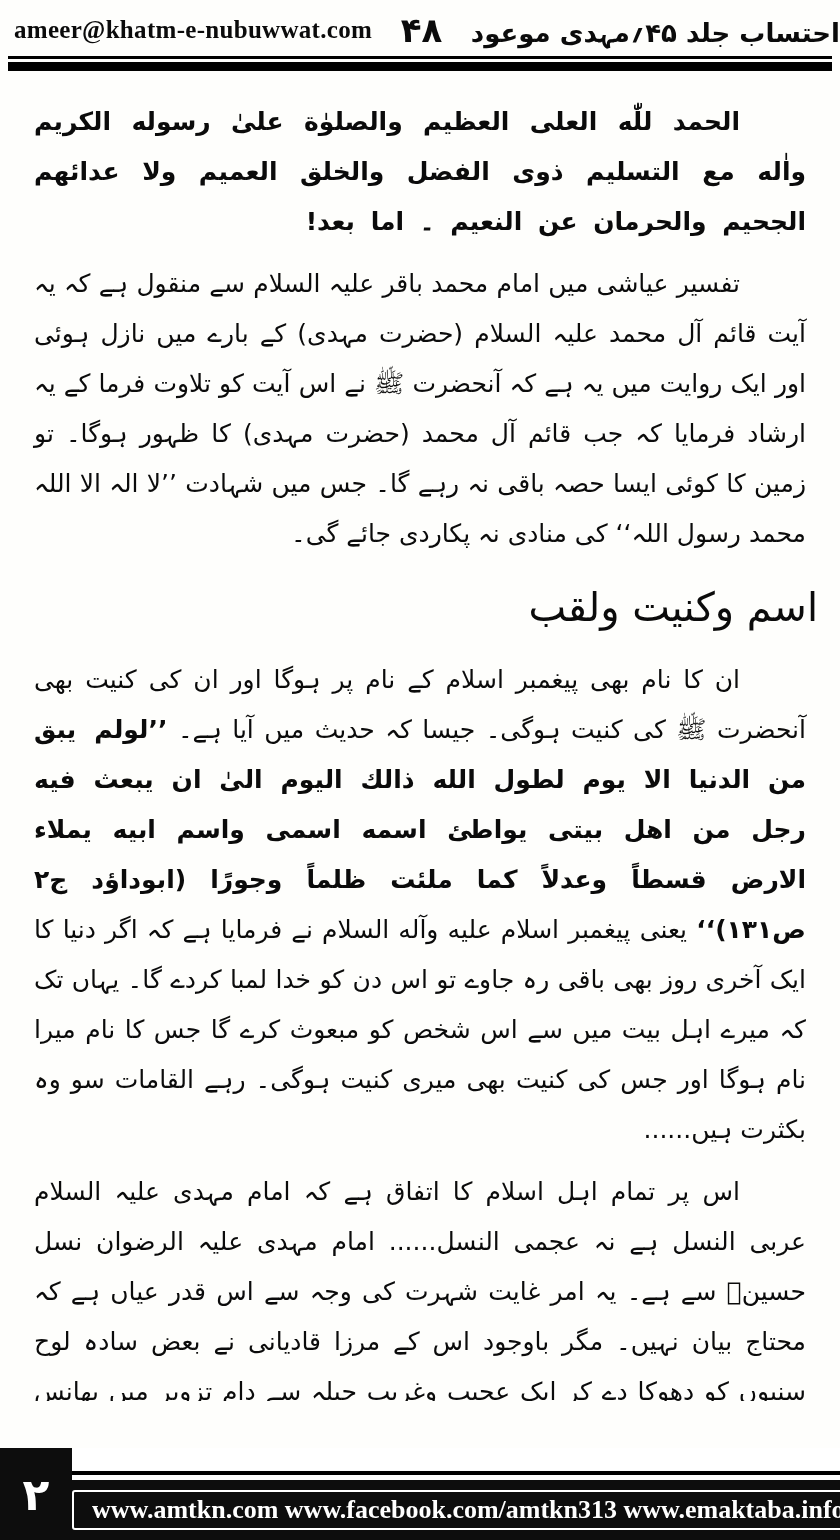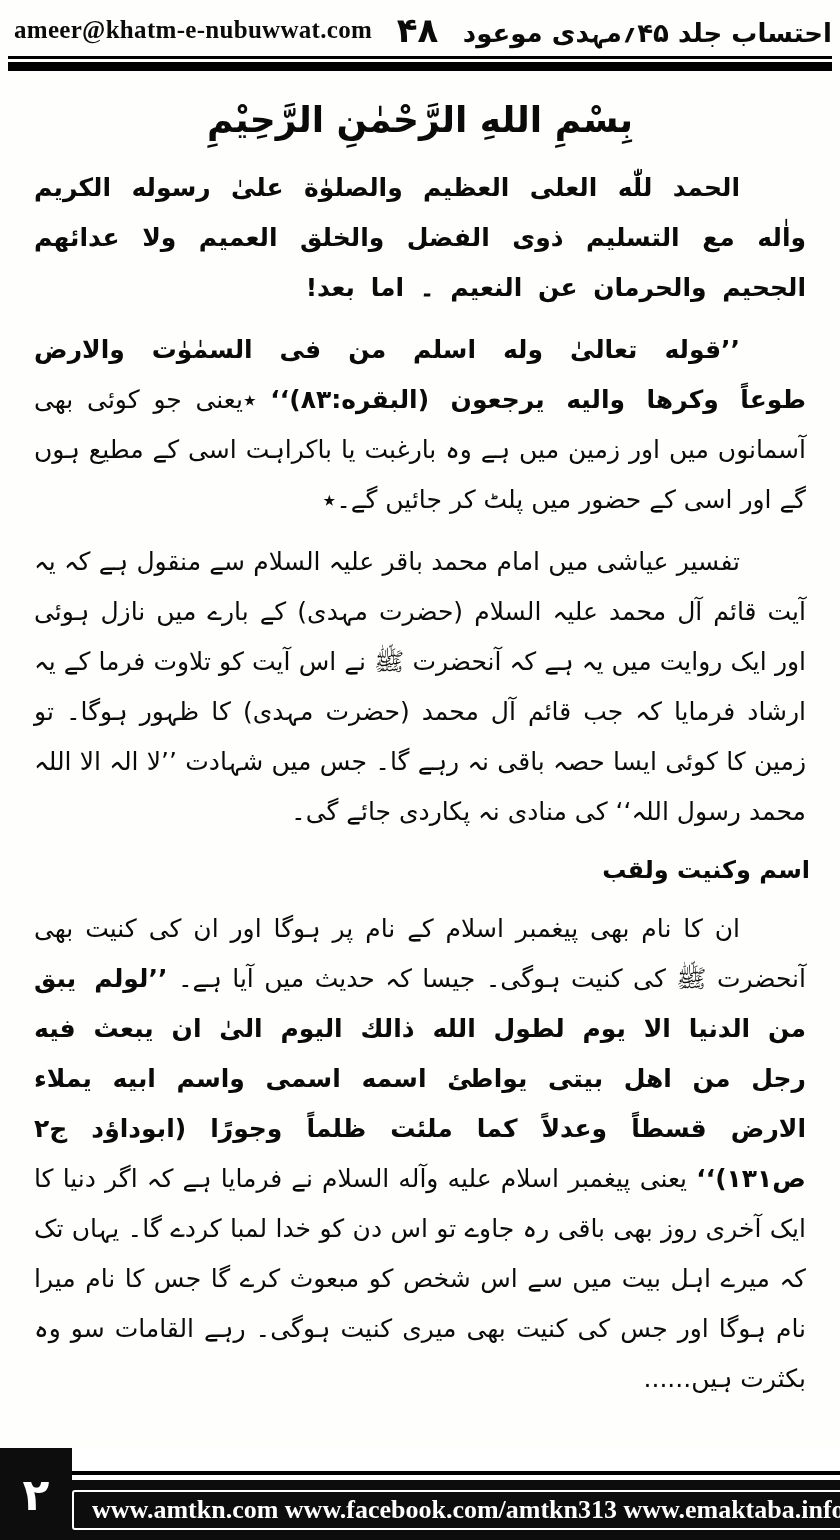--- a/index.html
+++ b/index.html
@@ -5,21 +5,21 @@
   * { margin:0; padding:0; box-sizing:border-box; }
   html,body { width:840px; height:1540px; }
   body { background:#ffffff; font-family:"DejaVu Sans", sans-serif; }
   .page {
     position:relative; width:840px; height:1540px;
     background:#fefefc; color:#0b0b0b; overflow:hidden;
   }
   
   .header {
     display:flex; justify-content:space-between; align-items:center;
-    padding:10px 8px 4px 14px;
+    padding:10px 0 4px 14px;
   }
   .header-email {
     font-family:"Liberation Serif", serif; font-weight:bold;
     font-size:25px; letter-spacing:0.3px;
   }
   .header-pagenum { font-size:34px; font-weight:bold; }
   .header-title {
     direction:rtl; font-size:26px; font-weight:bold;margin-top:6px;
   }
   .rule-thin  { height:3px; background:#000; margin:2px 8px 0 8px; }
@@ -31,22 +31,22 @@
     font-size:25px; line-height:2.0;
     height:1330px; overflow:hidden;
   }
   .bismillah {
     text-align:center; font-weight:bold; font-size:36px;
     line-height:1.6; margin:6px 0 14px 0;
   }
   .arabic-bold { font-weight:bold; word-spacing:7px; }
   p.para { text-indent:66px; margin:12px; }
   .heading {
-    font-weight:bold; font-size:24px; line-height:1.8;
-    margin:2px 8px; text-align:right;
+    font-weight:normal; font-size:40px; line-height:1.8;
+    margin:2px 0; text-align:right;
   }
   
   .footer {
     position:absolute; left:0; right:0; bottom:0;
     display:flex; align-items:flex-end; height:92px;
     background:#fff;
   }
   .page-num-box {
     width:72px; height:92px; background:#0d0d0d; color:#fff;
     display:flex; align-items:center; justify-content:center;
@@ -74,28 +74,23 @@
     <div class="header-email">ameer@khatm-e-nubuwwat.com</div>
     <div class="header-pagenum">۴۸</div>
     <div class="header-title">احتساب جلد ۴۵؍مہدی موعود</div>
   </header>
 
   <div class="rule-thin"></div>
   <div class="rule-thick"></div>
 
   <main class="content">
 
-    <div class="bismillah">بِسْمِ اللهِ الرَّحْمٰنِ الرَّحِيْمِ</div>
 
     <p class="para arabic-bold">الحمد للّٰه العلی العظیم والصلوٰة علیٰ رسوله الکریم واٰله مع التسلیم ذوی الفضل والخلق العمیم ولا عدائهم الجحیم والحرمان عن النعیم ۔ اما بعد!</p>
 
-    <p class="para">
-      <span class="arabic-bold">’’قوله تعالیٰ وله اسلم من فی السمٰوٰت والارض طوعاً وکرها والیه یرجعون (البقره:۸۳)‘‘</span>
-      <span>٭یعنی جو کوئی بھی آسمانوں میں اور زمین میں ہے وہ بارغبت یا باکراہت اسی کے مطیع ہوں گے اور اسی کے حضور میں پلٹ کر جائیں گے۔٭</span>
-    </p>
 
     <p class="para">تفسیر عیاشی میں امام محمد باقر علیہ السلام سے منقول ہے کہ یہ آیت قائم آل محمد علیہ السلام (حضرت مہدی) کے بارے میں نازل ہوئی اور ایک روایت میں یہ ہے کہ آنحضرت ﷺ نے اس آیت کو تلاوت فرما کے یہ ارشاد فرمایا کہ جب قائم آل محمد (حضرت مہدی) کا ظہور ہوگا۔ تو زمین کا کوئی ایسا حصہ باقی نہ رہے گا۔ جس میں شہادت ’’لا الہ الا اللہ محمد رسول اللہ‘‘ کی منادی نہ پکاردی جائے گی۔</p>
 
     <h2 class="heading">اسم وکنیت ولقب</h2>
 
     <p class="para">
       <span>ان کا نام بھی پیغمبر اسلام کے نام پر ہوگا اور ان کی کنیت بھی آنحضرت ﷺ کی کنیت ہوگی۔ جیسا کہ حدیث میں آیا ہے۔</span>
       <span class="arabic-bold">’’لولم یبق من الدنیا الا یوم لطول الله ذالك الیوم الیٰ ان یبعث فیه رجل من اهل بیتی یواطئ اسمه اسمی واسم ابیه یملاء الارض قسطاً وعدلاً کما ملئت ظلماً وجورًا (ابوداؤد ج۲ ص۱۳۱)‘‘</span>
       <span>یعنی پیغمبر اسلام علیه وآله السلام نے فرمایا ہے کہ اگر دنیا کا ایک آخری روز بھی باقی رہ جاوے تو اس دن کو خدا لمبا کردے گا۔ یہاں تک کہ میرے اہل بیت میں سے اس شخص کو مبعوث کرے گا جس کا نام میرا نام ہوگا اور جس کی کنیت بھی میری کنیت ہوگی۔ رہے القامات سو وہ بکثرت ہیں......</span>
     </p>

